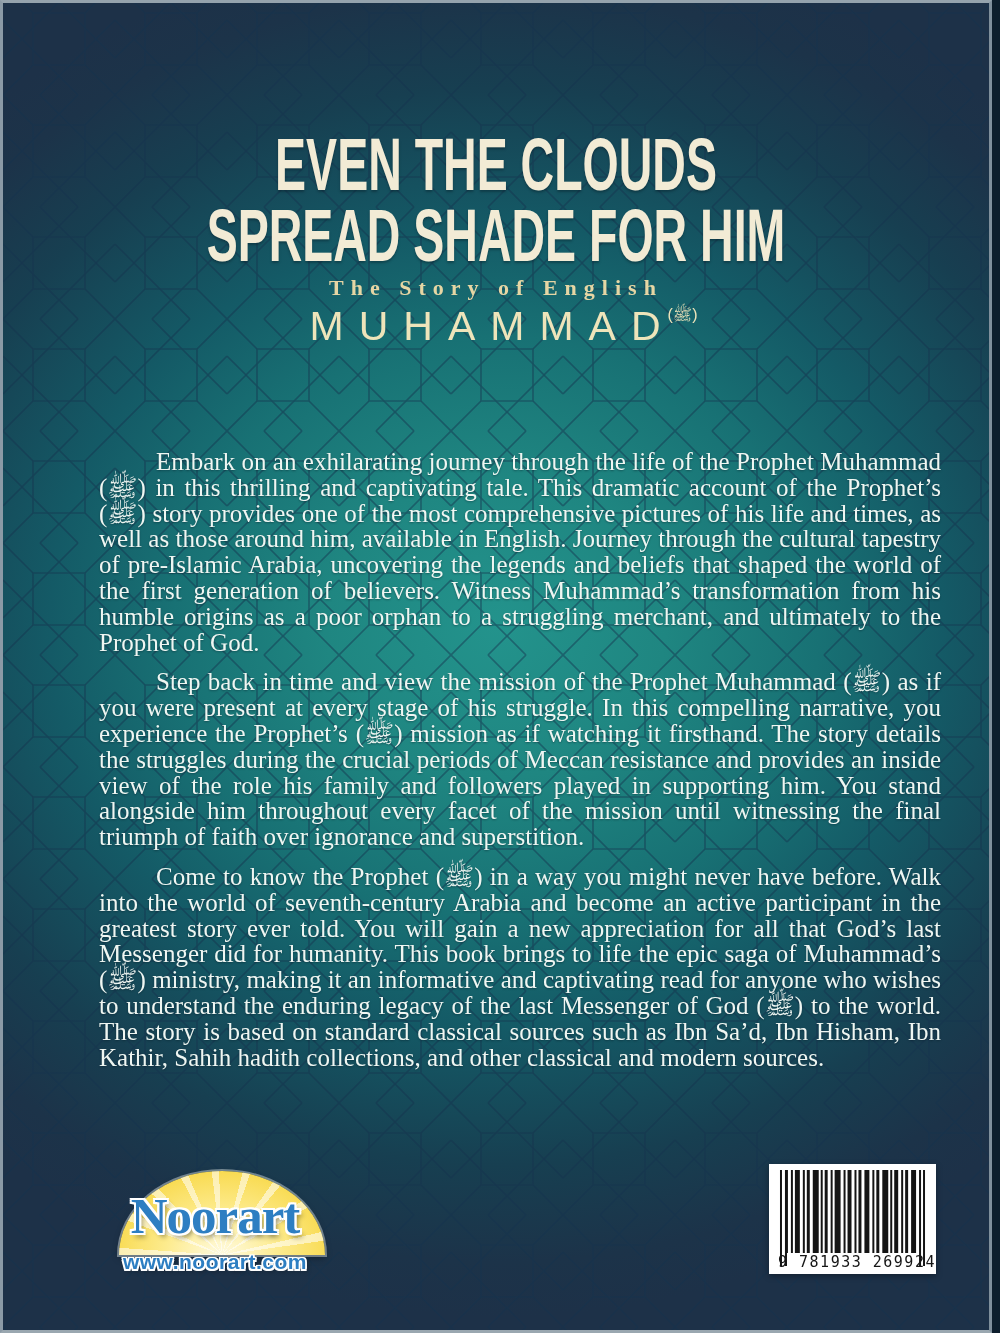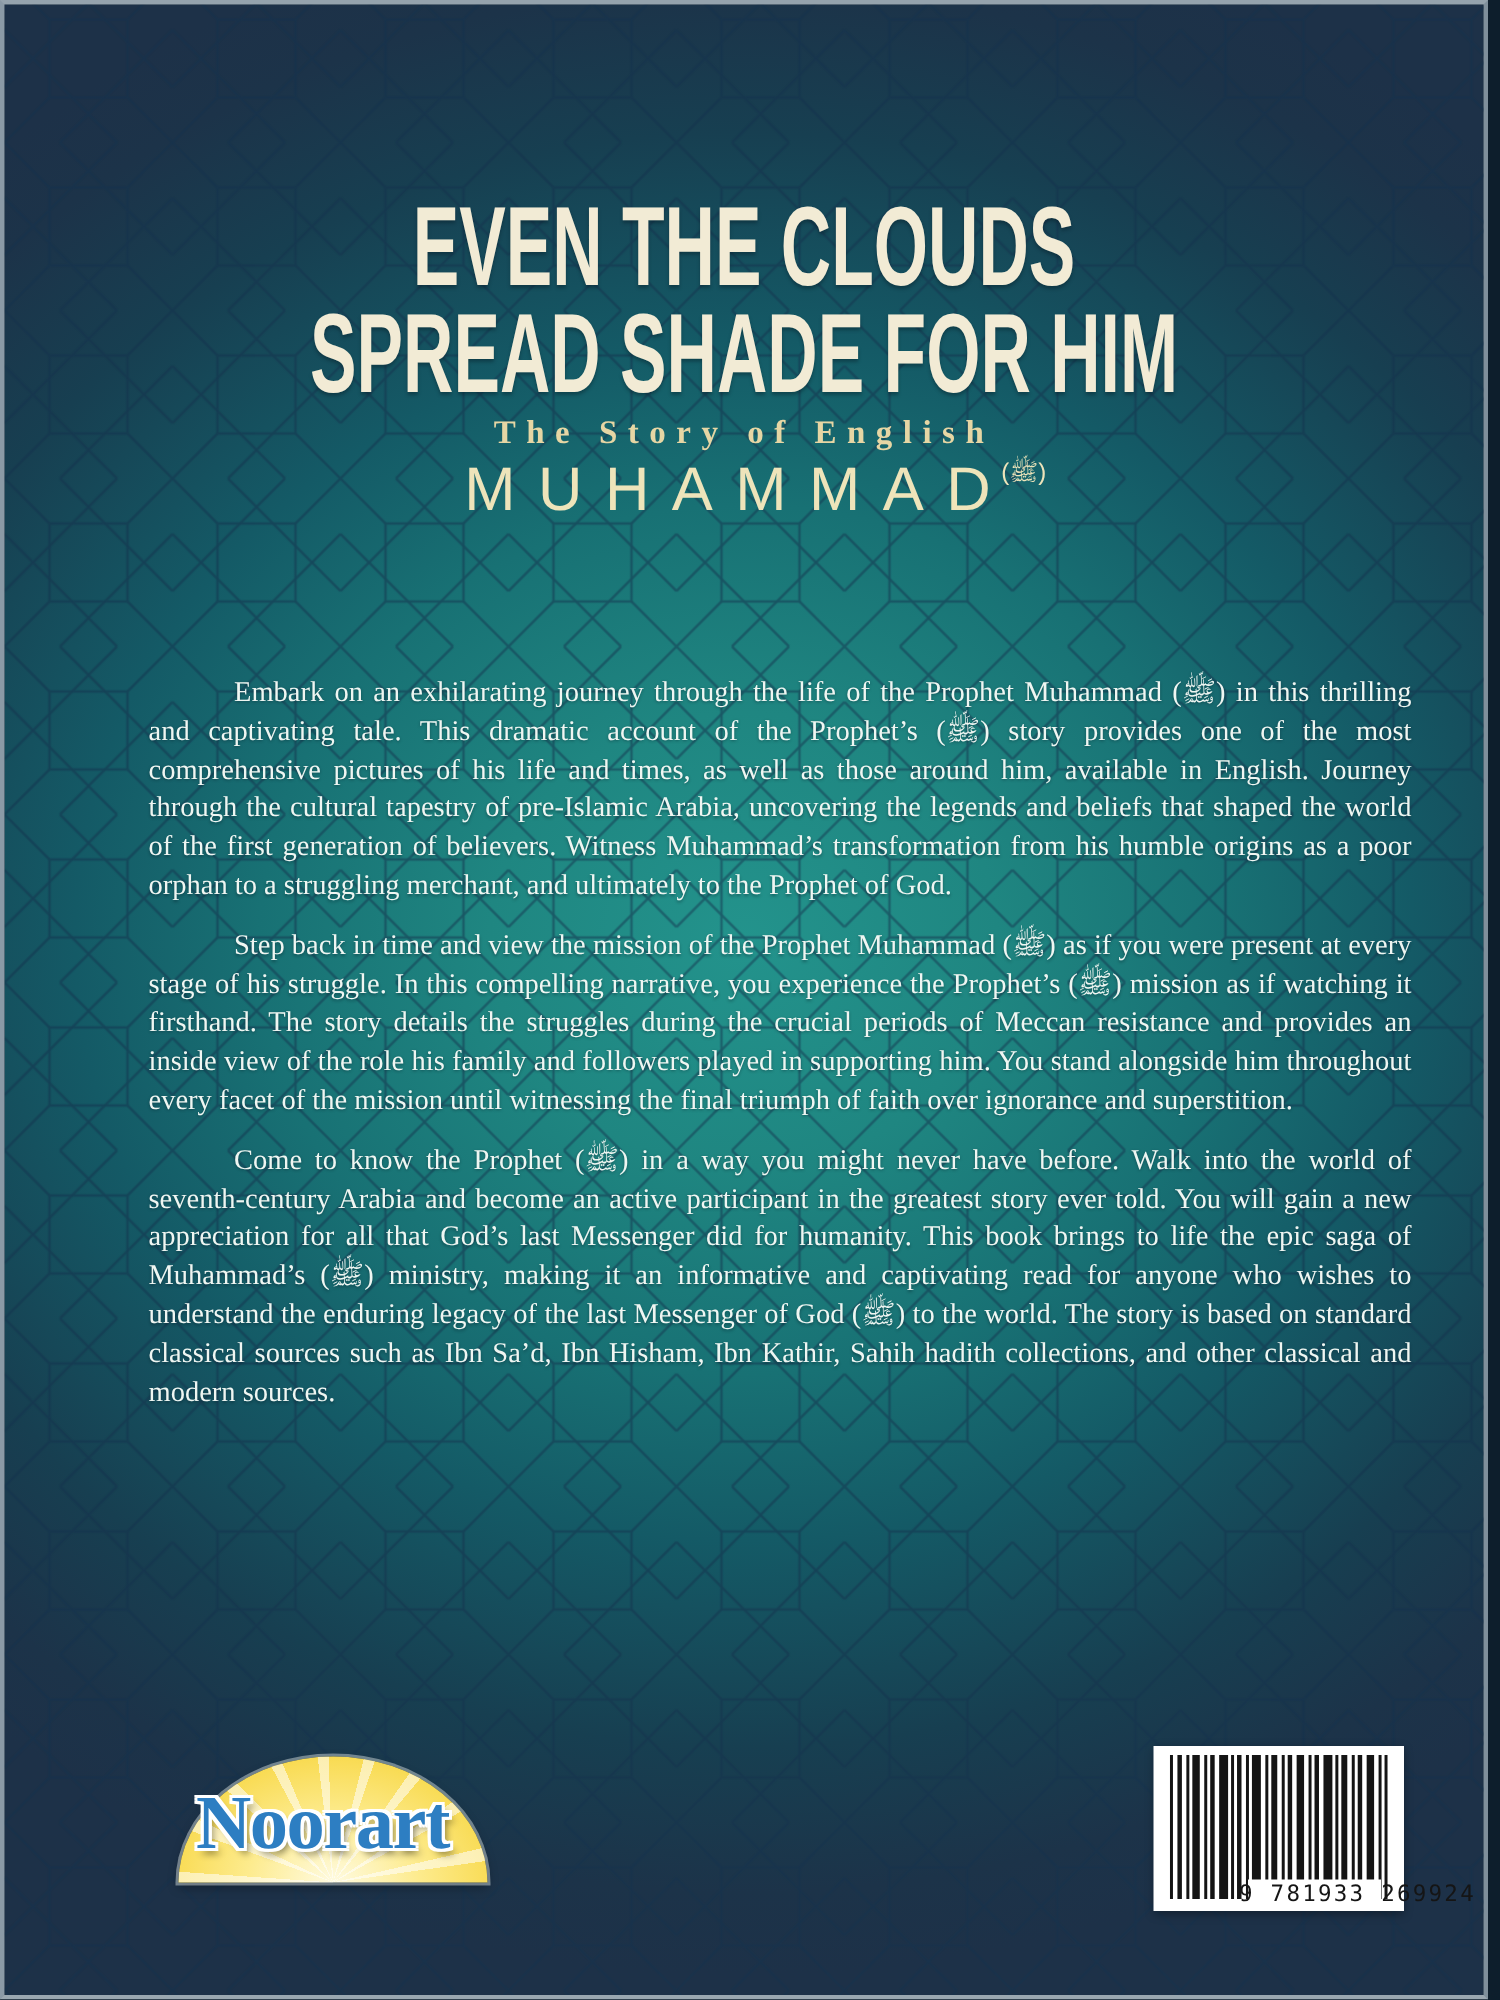--- a/index.html
+++ b/index.html
@@ -79,21 +79,21 @@
   }
   
   .body-text {
     position: absolute;
     top: 446px;
     left: 96px;
     width: 842px;
   }
   .body-text p {
     font-family: "Liberation Serif", serif;
-    font-size: 19px;
+    font-size: 25px;
     line-height: 25.8px;
     color: #eff6f2;
     text-align: justify;
     text-indent: 57px;
     margin-bottom: 14px;
     text-shadow: 0 1px 2px rgba(0, 22, 32, 0.4);
   }
   
   .logo {
     position: absolute;
@@ -160,21 +160,20 @@
   .barcode svg { flex: 1; width: 100%; }
   .barcode-number {
     font-family: "DejaVu Sans Mono", monospace;
     font-size: 15px;
     color: #151515;
     text-align: left;
     letter-spacing: 1.5px;
     margin-top: -13px;
     background: linear-gradient(to right, transparent 0 6%, #fff 6% 94%, transparent 94%);
     white-space: nowrap;
-    margin-left: 48px;
   }
 </style>
 </head>
 <body>
 
 <div class="page">
 
   <svg class="geo-pattern" width="1000" height="1333">
     <defs>
       <pattern id="geo" x="0" y="-20" width="112" height="112" patternUnits="userSpaceOnUse">
@@ -203,20 +202,21 @@
 
   <div class="body-text">
     <p>Embark on an exhilarating journey through the life of the Prophet Muhammad (ﷺ) in this thrilling and captivating tale. This dramatic account of the Prophet’s (ﷺ) story provides one of the most comprehensive pictures of his life and times, as well as those around him, available in English. Journey through the cultural tapestry of pre-Islamic Arabia, uncovering the legends and beliefs that shaped the world of the first generation of believers. Witness Muhammad’s transformation from his humble origins as a poor orphan to a struggling merchant, and ultimately to the Prophet of God.</p>
     <p>Step back in time and view the mission of the Prophet Muhammad (ﷺ) as if you were present at every stage of his struggle. In this compelling narrative, you experience the Prophet’s (ﷺ) mission as if watching it firsthand. The story details the struggles during the crucial periods of Meccan resistance and provides an inside view of the role his family and followers played in supporting him. You stand alongside him throughout every facet of the mission until witnessing the final triumph of faith over ignorance and superstition.</p>
     <p>Come to know the Prophet (ﷺ) in a way you might never have before. Walk into the world of seventh-century Arabia and become an active participant in the greatest story ever told. You will gain a new appreciation for all that God’s last Messenger did for humanity. This book brings to life the epic saga of Muhammad’s (ﷺ) ministry, making it an informative and captivating read for anyone who wishes to understand the enduring legacy of the last Messenger of God (ﷺ) to the world. The story is based on standard classical sources such as Ibn Sa’d, Ibn Hisham, Ibn Kathir, Sahih hadith collections, and other classical and modern sources.</p>
   </div>
 
   <div class="logo">
     <div class="sun"></div>
     <div class="logo-name">Noorart</div>
+    <div class="logo-url">www.noorart.com</div>
   </div>
 
   <div class="barcode">
     <svg viewBox="0 0 150 80" preserveAspectRatio="none">
       <g fill="#141414">
         <rect x="2" y="0" width="2" height="80"></rect>
         <rect x="7" y="0" width="3" height="80"></rect>
         <rect x="13" y="0" width="2" height="80"></rect>
         <rect x="17" y="0" width="5" height="80"></rect>
         <rect x="25" y="0" width="2" height="80"></rect>

